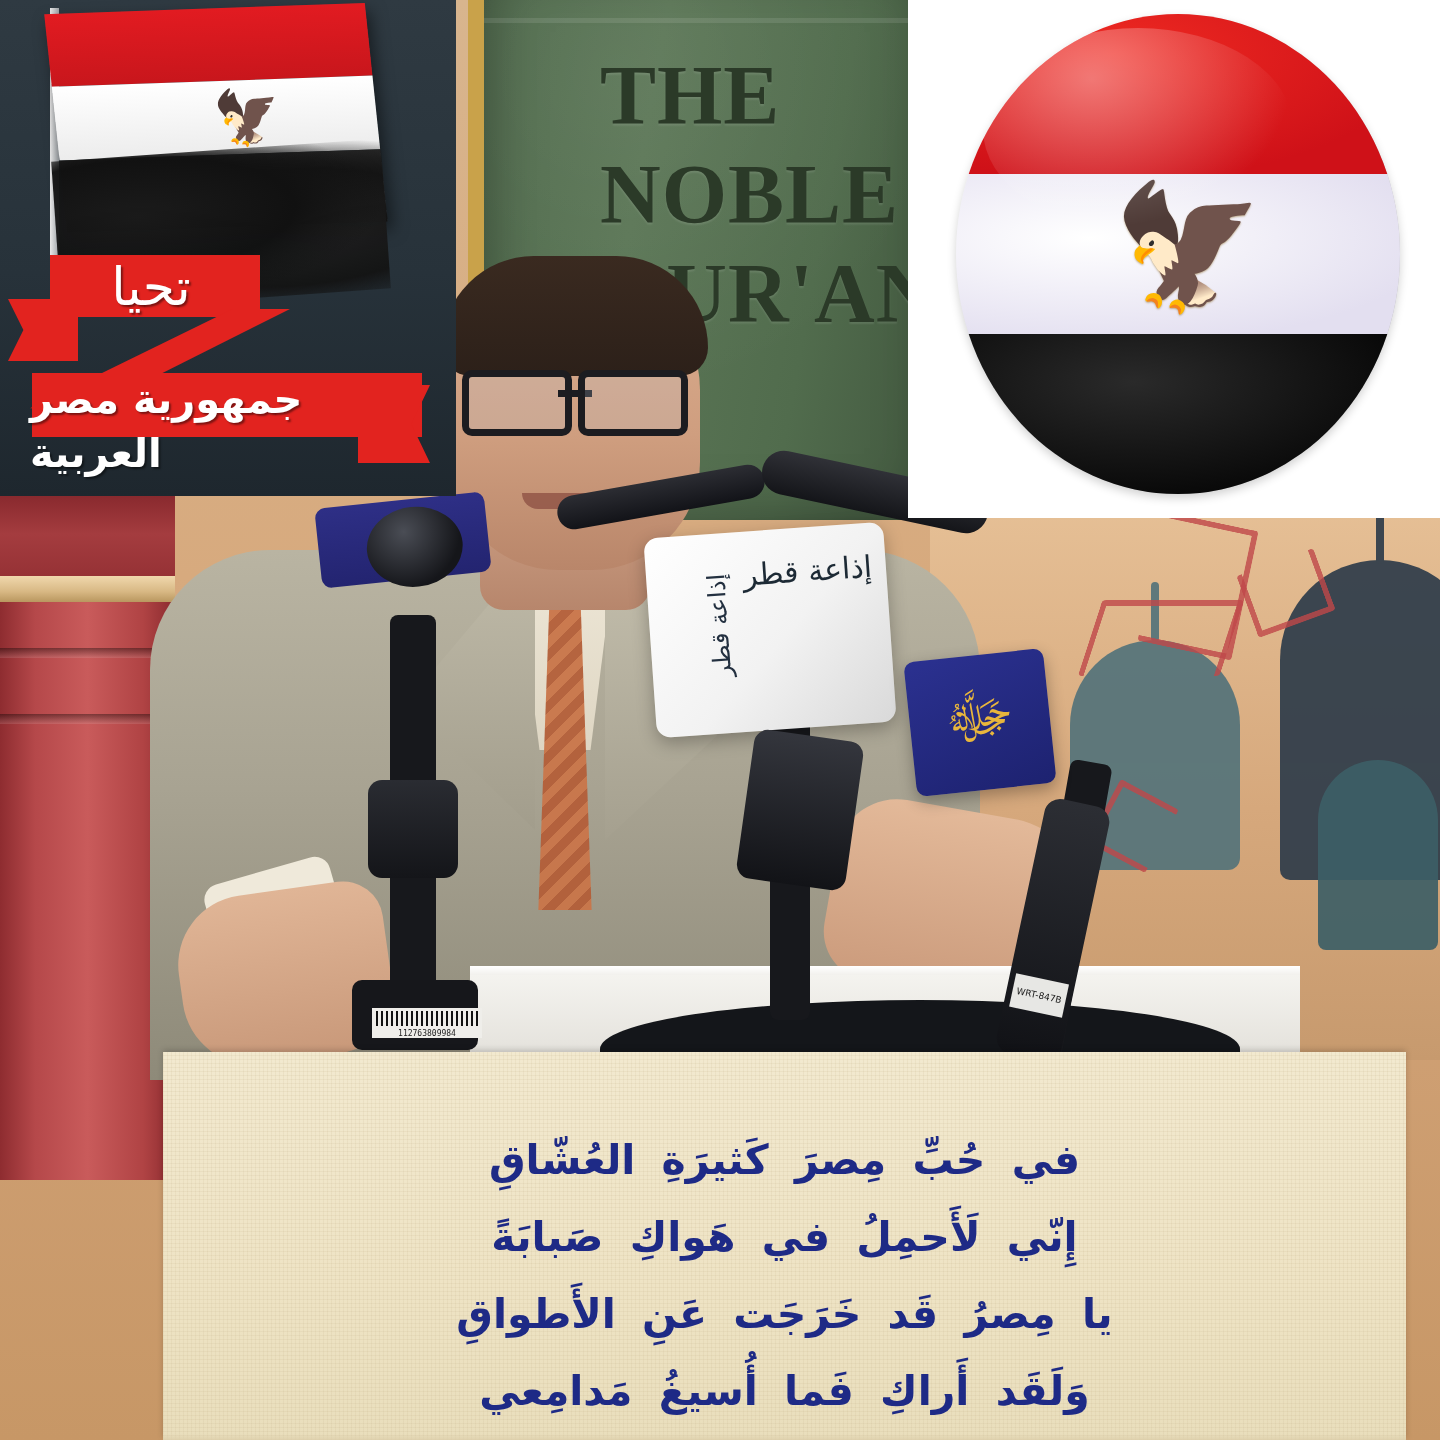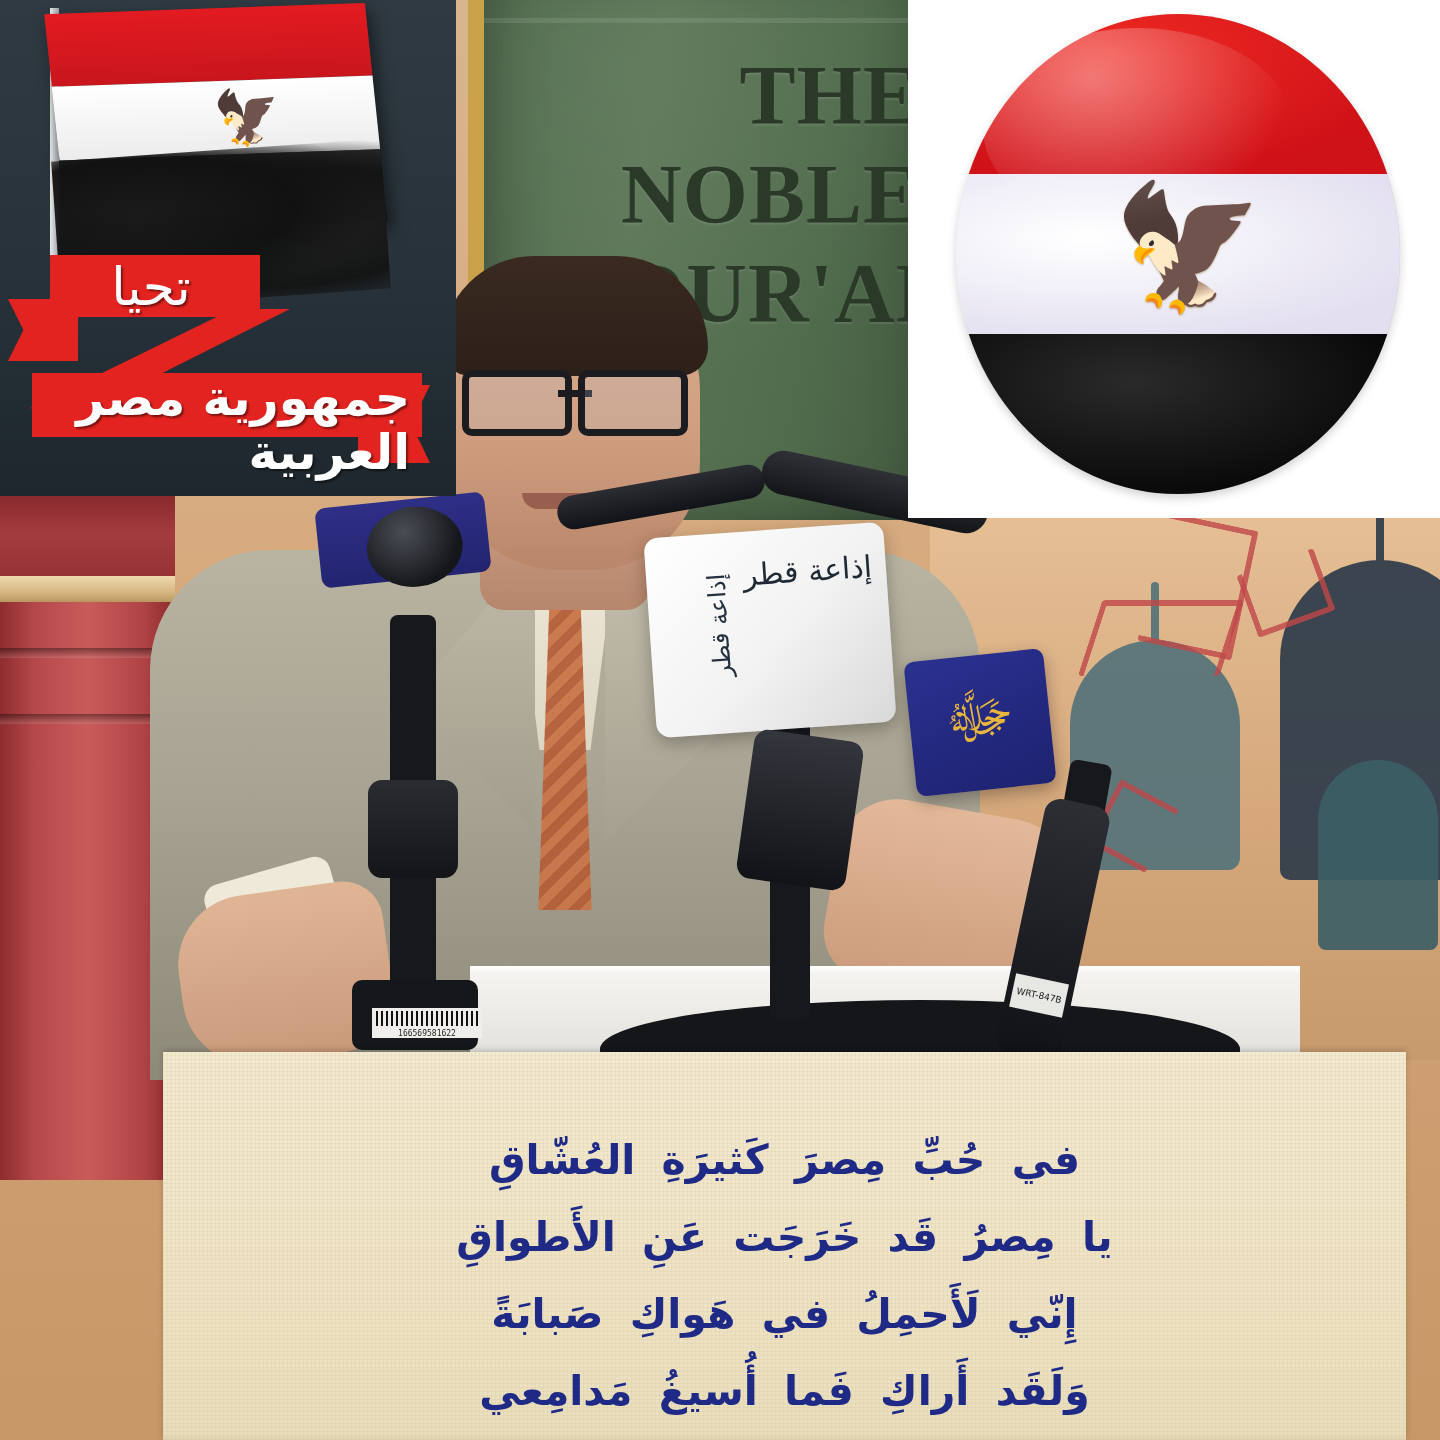--- a/index.html
+++ b/index.html
@@ -79,21 +79,21 @@
     background:
       radial-gradient(circle at 30% 20%, rgba(255,255,255,.06), transparent 60%),
       linear-gradient(100deg,#4f6a4c 0%,#5b7656 35%,#516c4d 70%,#42583f 100%);
     border-left:16px solid #c9a24a;
     box-shadow:inset 0 0 60px rgba(0,0,0,.35);
   }
   .book .ridge{
     position:absolute;left:0;right:0;height:5px;background:rgba(255,255,255,.10);
   }
   .book-title{
-    position:absolute;right:16px;top:86px;width:300px;text-align:right;
+    position:absolute;right:36px;top:86px;width:300px;text-align:left;
     color:#2b3a28;font-family:"Liberation Serif","DejaVu Serif",serif;
     font-weight:700;font-size:84px;line-height:1.18;letter-spacing:1px;
     text-shadow:0 2px 2px rgba(255,255,255,.10);
   }
 
   
   .wall-tan{
     position:absolute;left:930px;top:500px;width:510px;height:560px;
     background:linear-gradient(180deg,#e6c096,#d6a87c 55%,#c79a6e);
   }
@@ -331,21 +331,21 @@
     position:absolute;left:350px;top:130px;width:72px;height:78px;background:#e2231f;
     clip-path:polygon(0 0,100% 0,74% 50%,100% 100%,0 100%);
   }
   .txt-tahya{
     position:absolute;left:56px;top:258px;width:190px;height:58px;
     color:#fff;font-size:52px;font-weight:400;line-height:58px;text-align:center;
     direction:rtl;text-shadow:2px 2px 2px rgba(0,0,0,.45);
   }
   .txt-jomhoria{
     position:absolute;left:30px;top:372px;width:380px;height:54px;
-    color:#fff;font-size:49px;font-weight:700;line-height:54px;text-align:right;
+    color:#fff;font-size:40px;font-weight:700;line-height:54px;text-align:left;
     direction:rtl;text-shadow:2px 2px 2px rgba(0,0,0,.45);
   }
 
   
   .badgecard{
     position:absolute;left:908px;top:0;width:532px;height:518px;
     background:#ffffff;
   }
   .badge{
     position:absolute;left:48px;top:14px;width:444px;height:480px;
@@ -476,21 +476,21 @@
     <div class="mic-flag-blue">
       <div class="aj">ﷻ</div>
     </div>
 
     <div class="mic-long">
       <div class="tag">WRT-847B</div>
     </div>
 
     <div class="mic-barcode">
       <div class="bars"></div>
-      <div class="num">166569581622</div>
+      <div class="num">112763809984</div>
     </div>
   </div>
 
   <div class="flagcard">
     <div class="fc-pole"></div>
     <div class="fc-flag">
       <div class="band red"></div>
       <div class="band white"></div>
       <div class="band black"></div>
       <div class="fc-eagle">🦅</div>
@@ -515,20 +515,20 @@
       <div class="band white"></div>
       <div class="band black"></div>
       <div class="badge-eagle">🦅</div>
       <div class="gloss"></div>
     </div>
   </div>
 
   <div class="poem">
     <div class="poem-lines">
       <span class="pl l2">في حُبِّ مِصرَ كَثيرَةِ العُشّاقِ</span>
+      <span class="pl l3">إِنّي لَأَحمِلُ في هَواكِ صَبابَةً</span>
       <span class="pl l4">يا مِصرُ قَد خَرَجَت عَنِ الأَطواقِ</span>
-      <span class="pl l3">إِنّي لَأَحمِلُ في هَواكِ صَبابَةً</span>
       <span class="pl l5">وَلَقَد أَراكِ فَما أُسيغُ مَدامِعي</span>
     </div>
     <div class="poem-fade"></div>
   </div>
 
 </div>
 
 </body></html>

